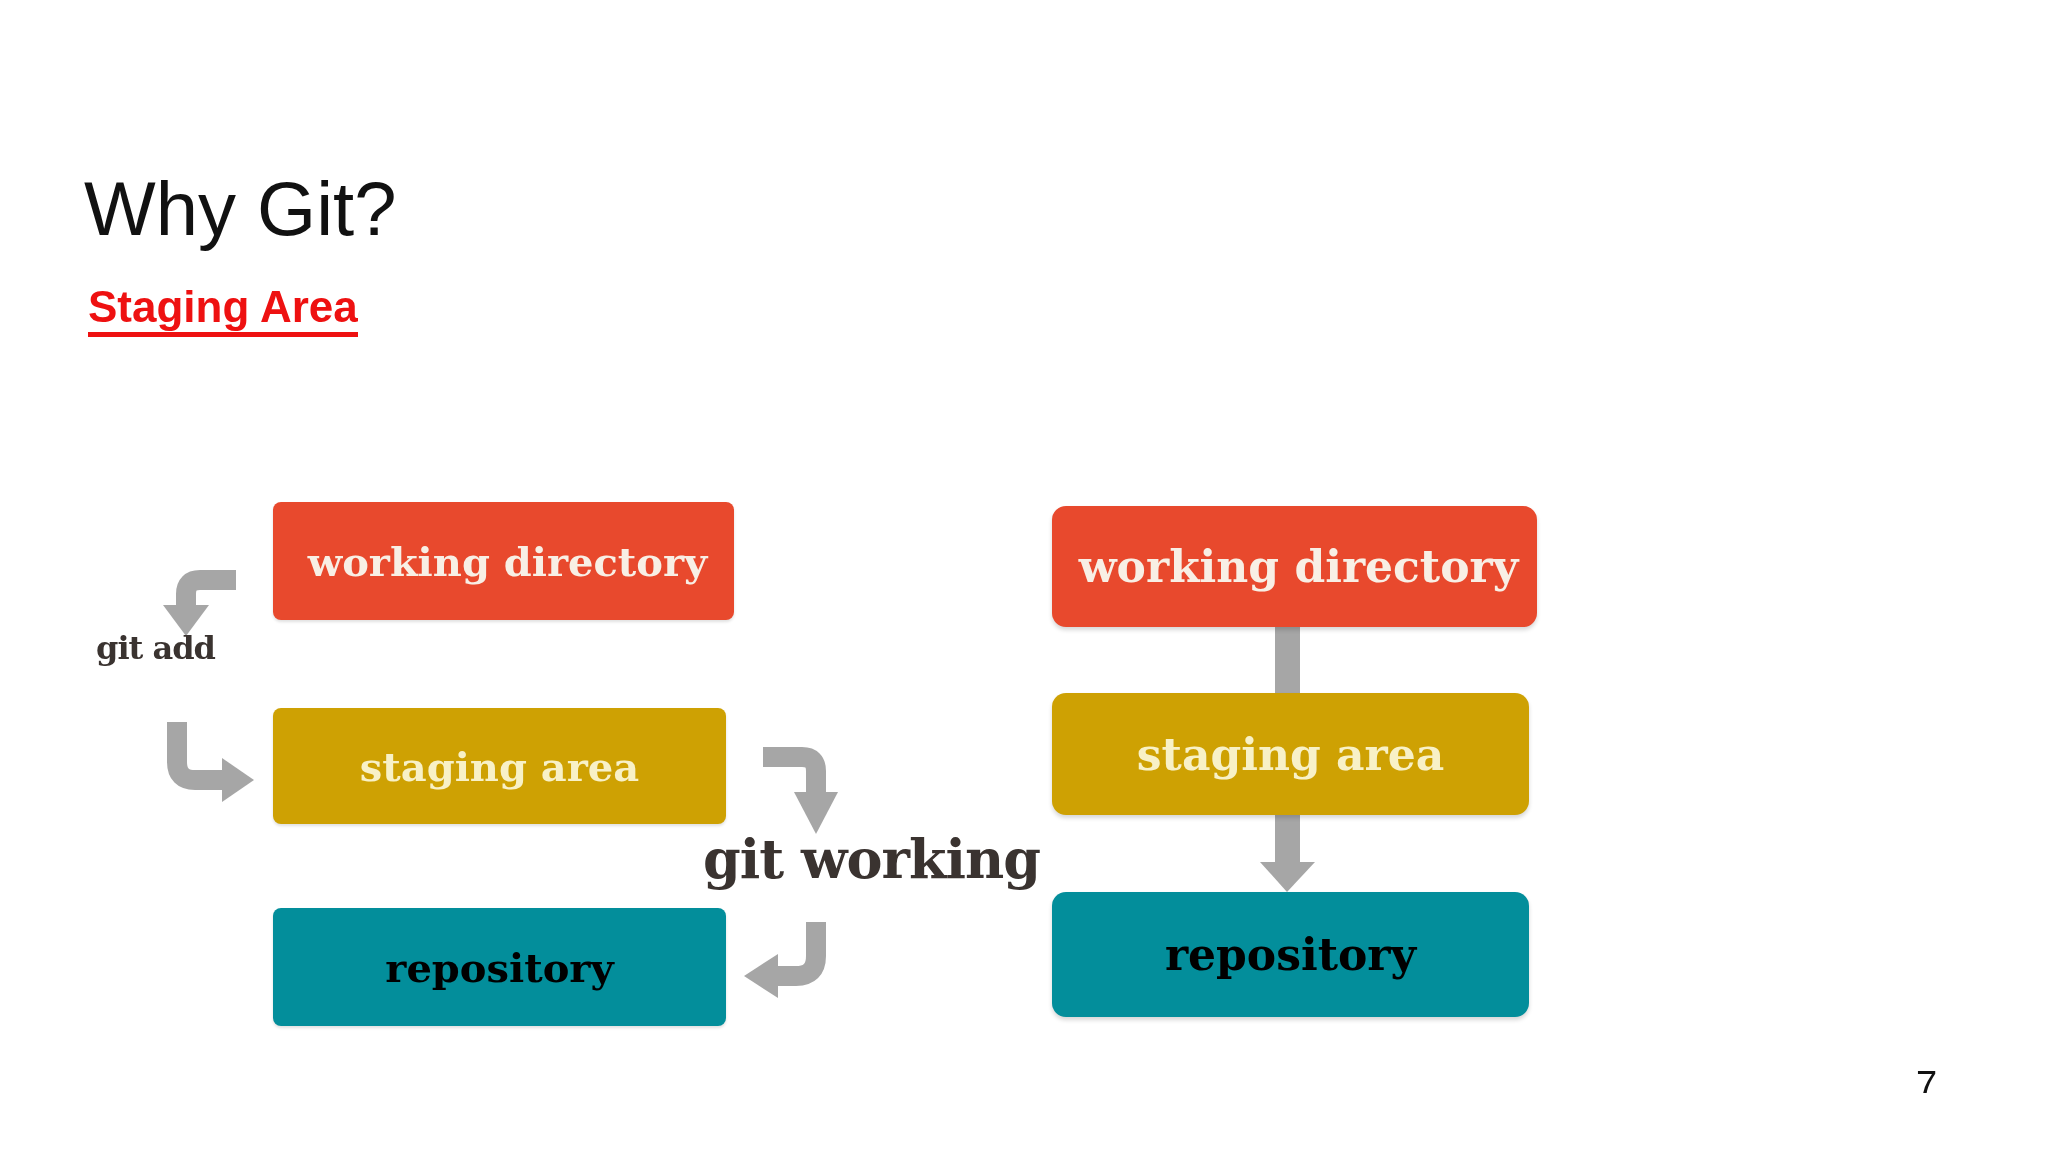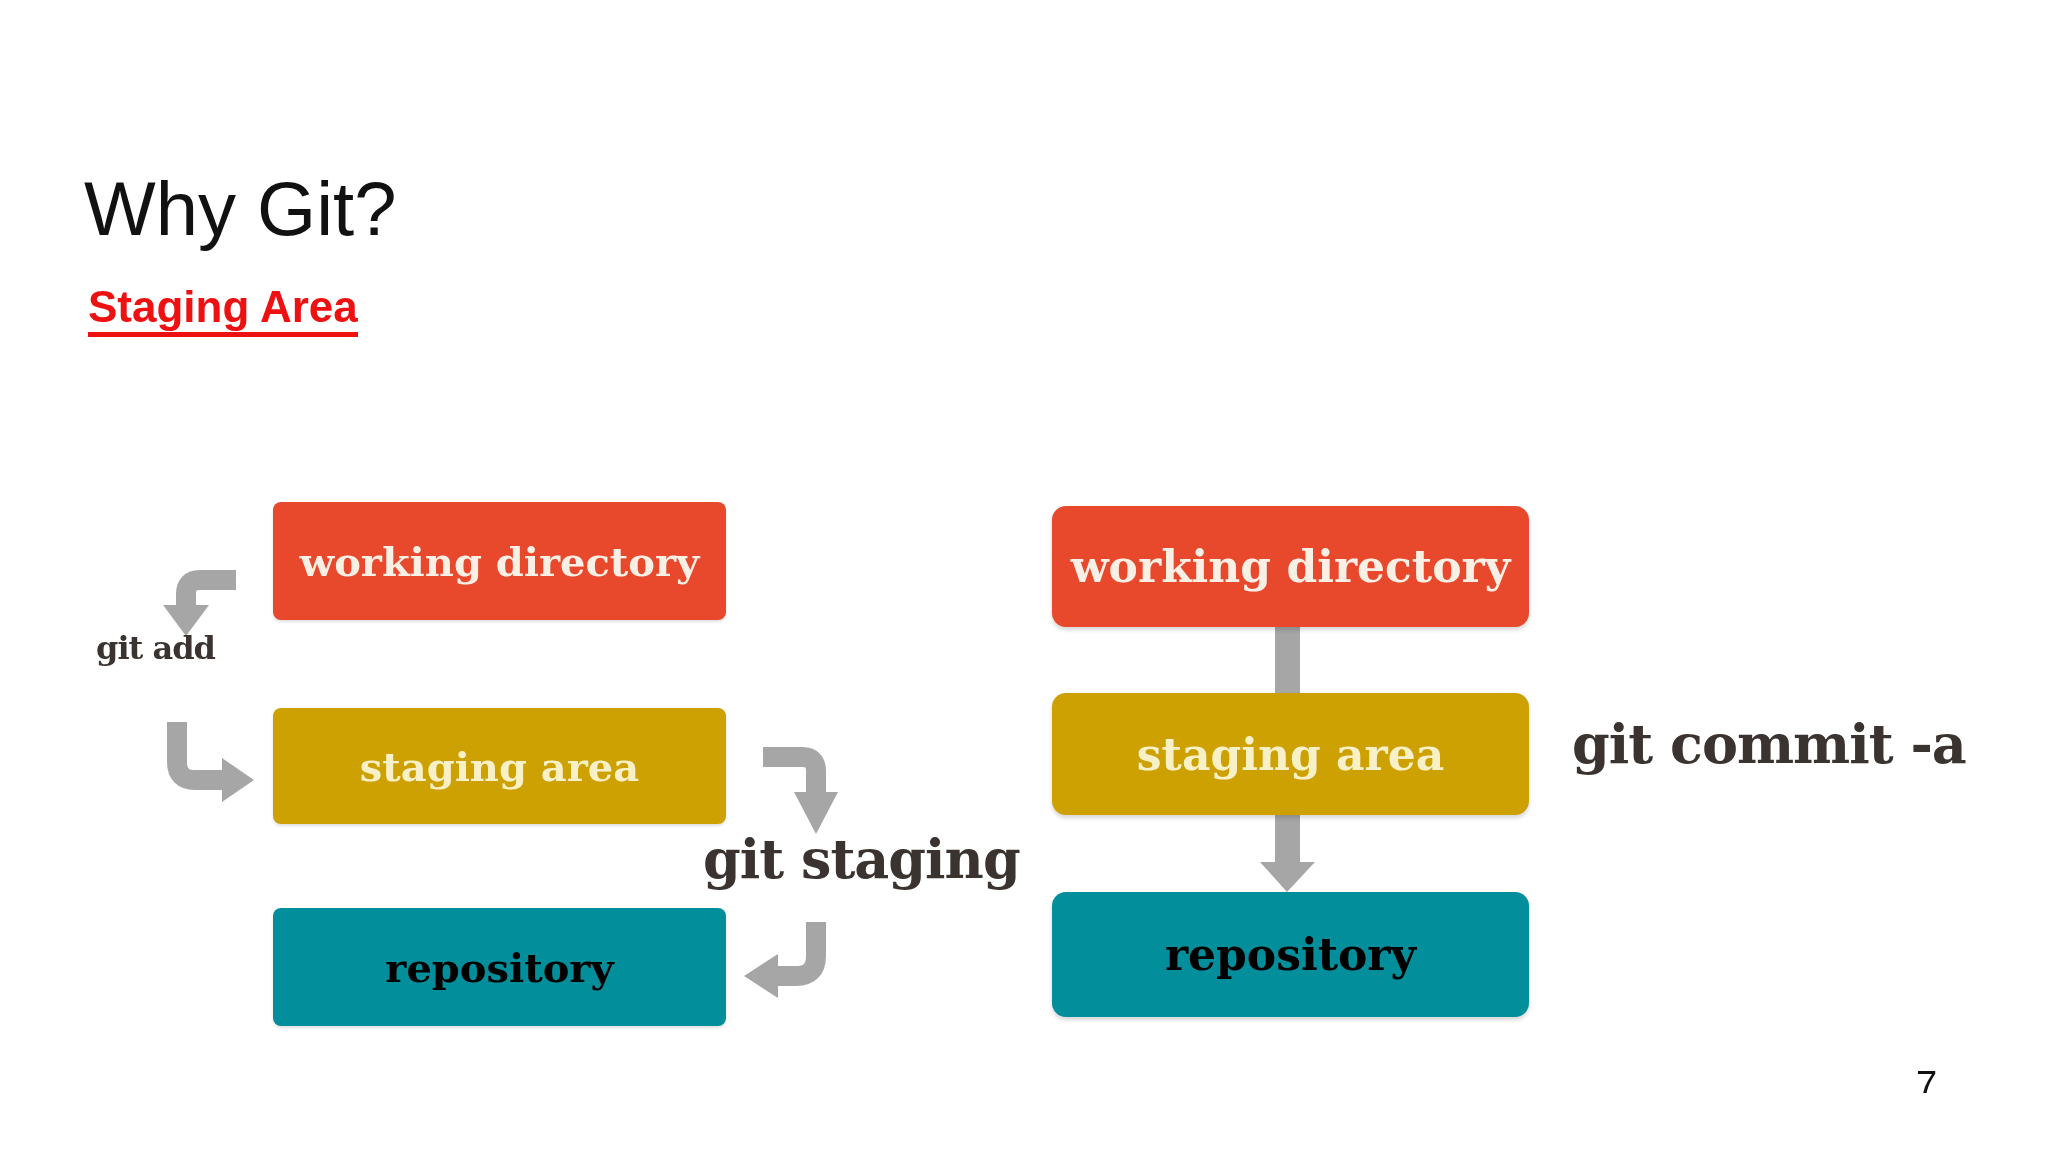--- a/index.html
+++ b/index.html
@@ -44,21 +44,21 @@
     justify-content: center;
     font-family: "DejaVu Serif", serif;
     font-weight: 700;
     white-space: nowrap;
   }
   .left-box  { width: 453px; left: 273px; border-radius: 8px;  font-size: 40px;
                box-shadow: 0 2px 3px rgba(0,0,0,0.12); }
   .right-box { width: 477px; left: 1052px; border-radius: 14px; font-size: 44px;
                box-shadow: 0 3px 4px rgba(0,0,0,0.16); }
 
-  .box-wd   { background: var(--working-directory); color: #F8EFE5; }
+  .box-wd   { background: var(--working-directory); color: #F8EFE5; padding-left: 8px; }
   .box-sa   { background: var(--staging-area);      color: #F8F1C7; }
   .box-repo { background: var(--repository);        color: #000000; }
 
   .cmd-label {
     position: absolute;
     font-family: "DejaVu Serif", serif;
     font-weight: 700;
     color: var(--command-text);
     line-height: 1;
     white-space: nowrap;
@@ -124,23 +124,22 @@
       <rect class="arrow-fill" x="1275" y="814" width="25" height="50"></rect>
       <polygon class="arrow-fill" points="1260,862 1315,862 1287,892"></polygon>
     </g>
   </svg>
 
   <div class="flow-box left-box box-wd" style="top:502px; height:118px;">working directory</div>
   <div class="flow-box left-box box-sa" style="top:708px; height:116px;">staging area</div>
   <div class="flow-box left-box box-repo" style="top:908px; height:118px;">repository</div>
 
   <div class="cmd-label cmd-git-add">git add</div>
-  <div class="cmd-label cmd-git-commit">git staging</div>
+  <div class="cmd-label cmd-git-commit">git working</div>
 
   <div class="flow-box right-box box-wd" style="top:506px; height:121px;">working directory</div>
   <div class="flow-box right-box box-sa" style="top:693px; height:122px;">staging area</div>
   <div class="flow-box right-box box-repo" style="top:892px; height:125px;">repository</div>
 
-  <div class="cmd-label cmd-git-commit-a">git commit -a</div>
 
   <div class="page-number">7</div>
 
 </div>
 
 </body></html>

